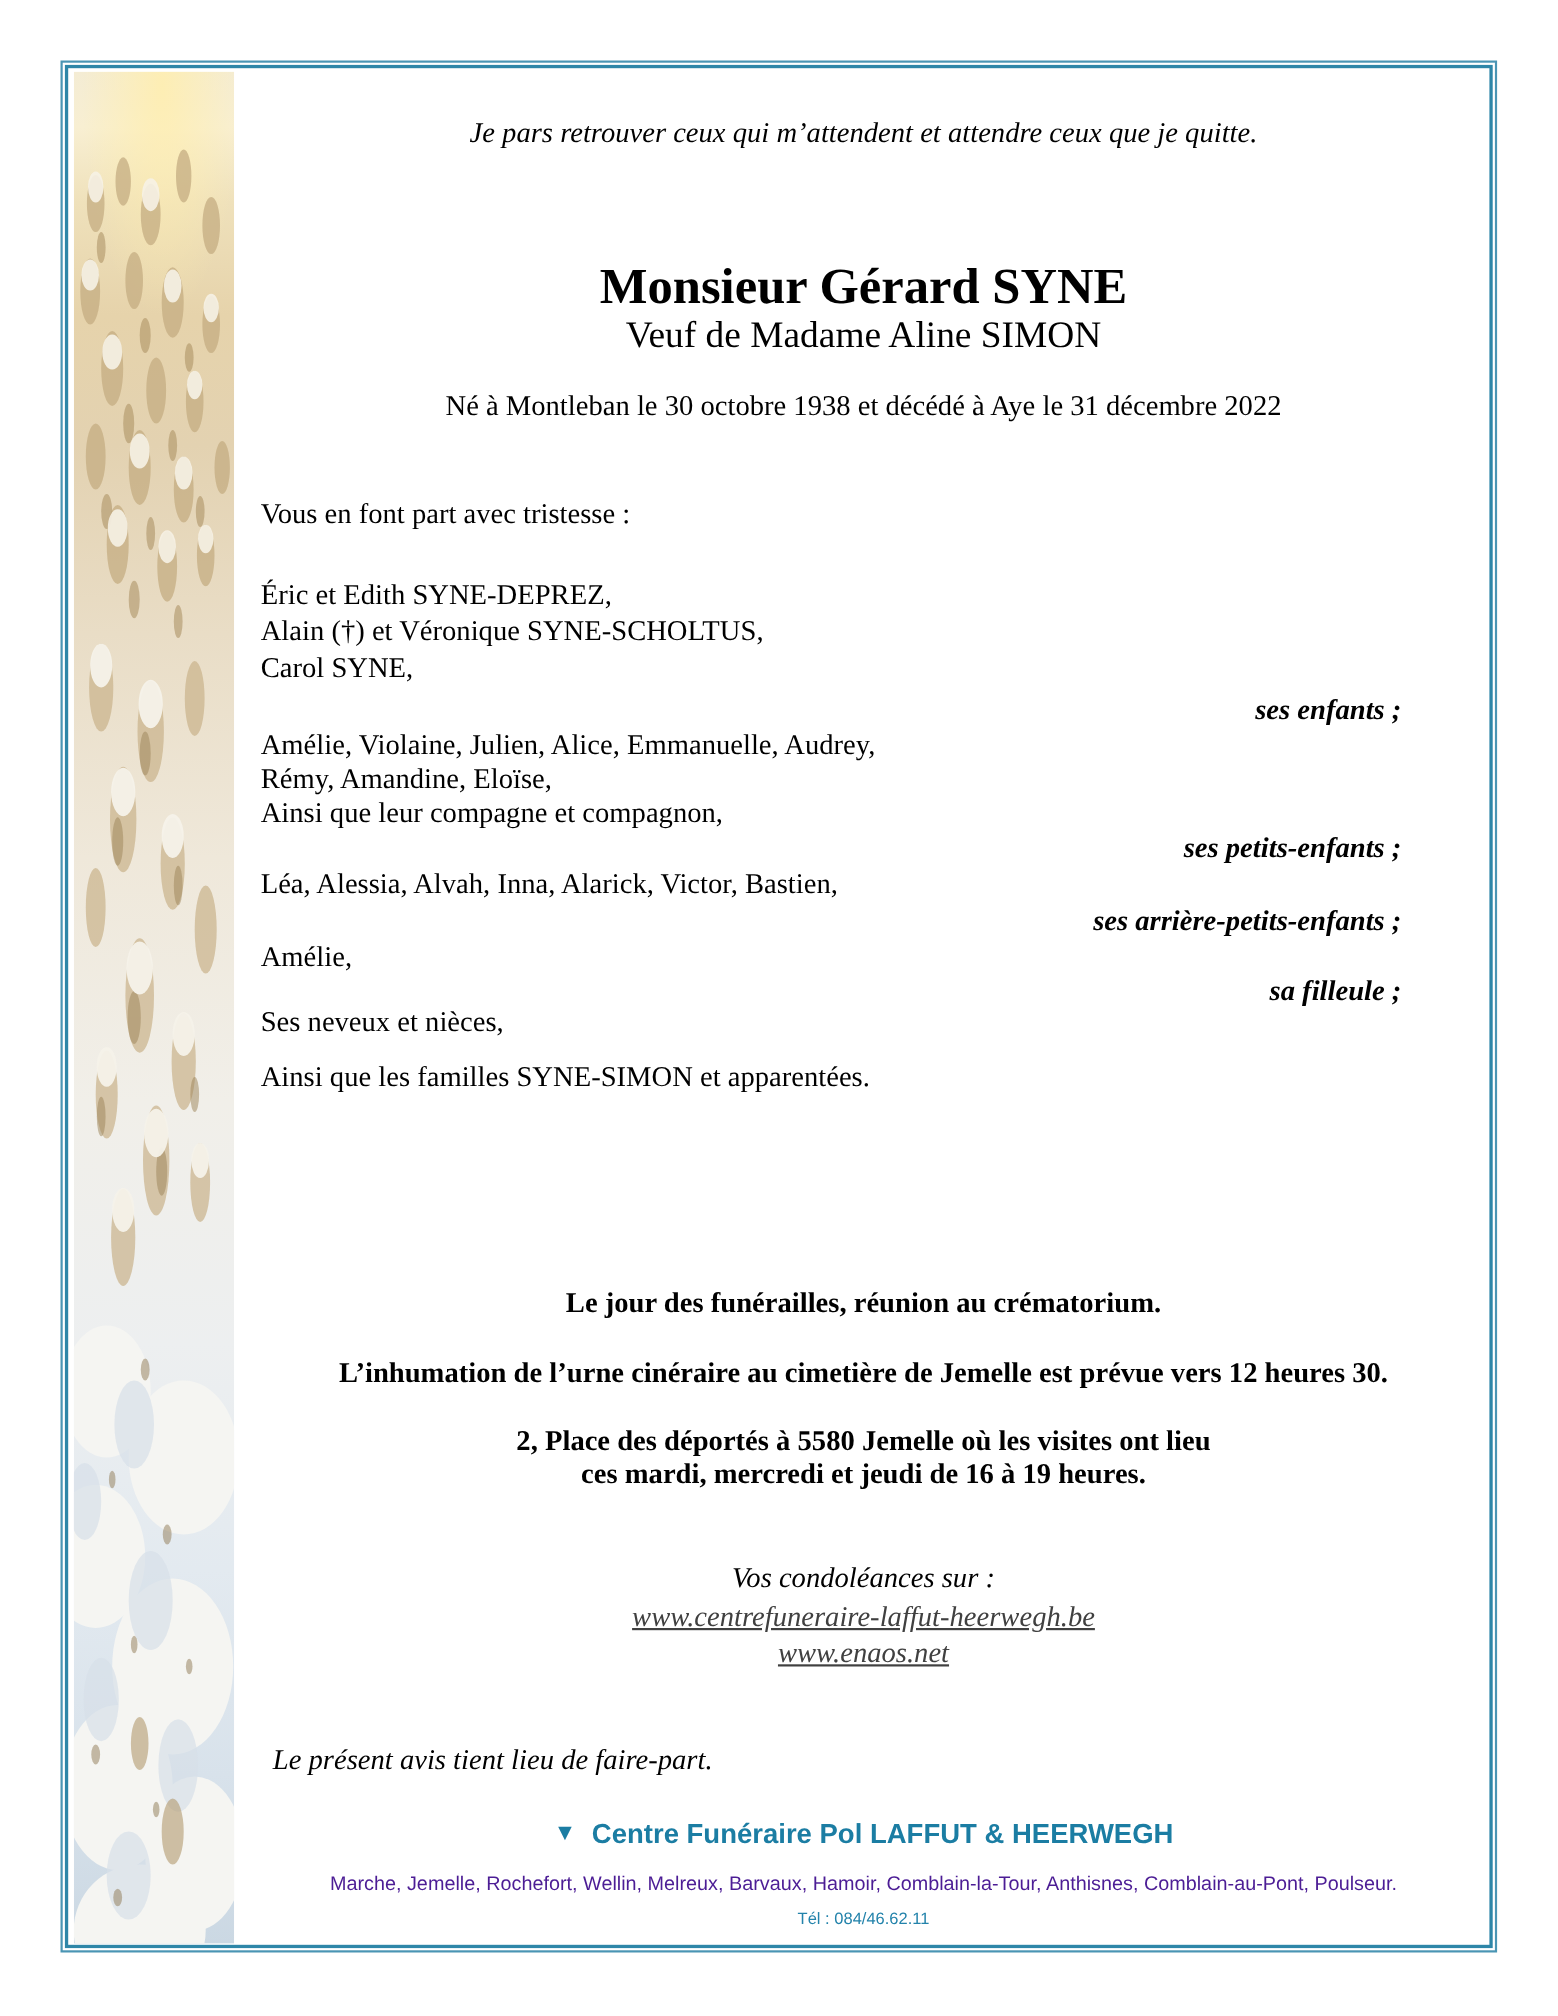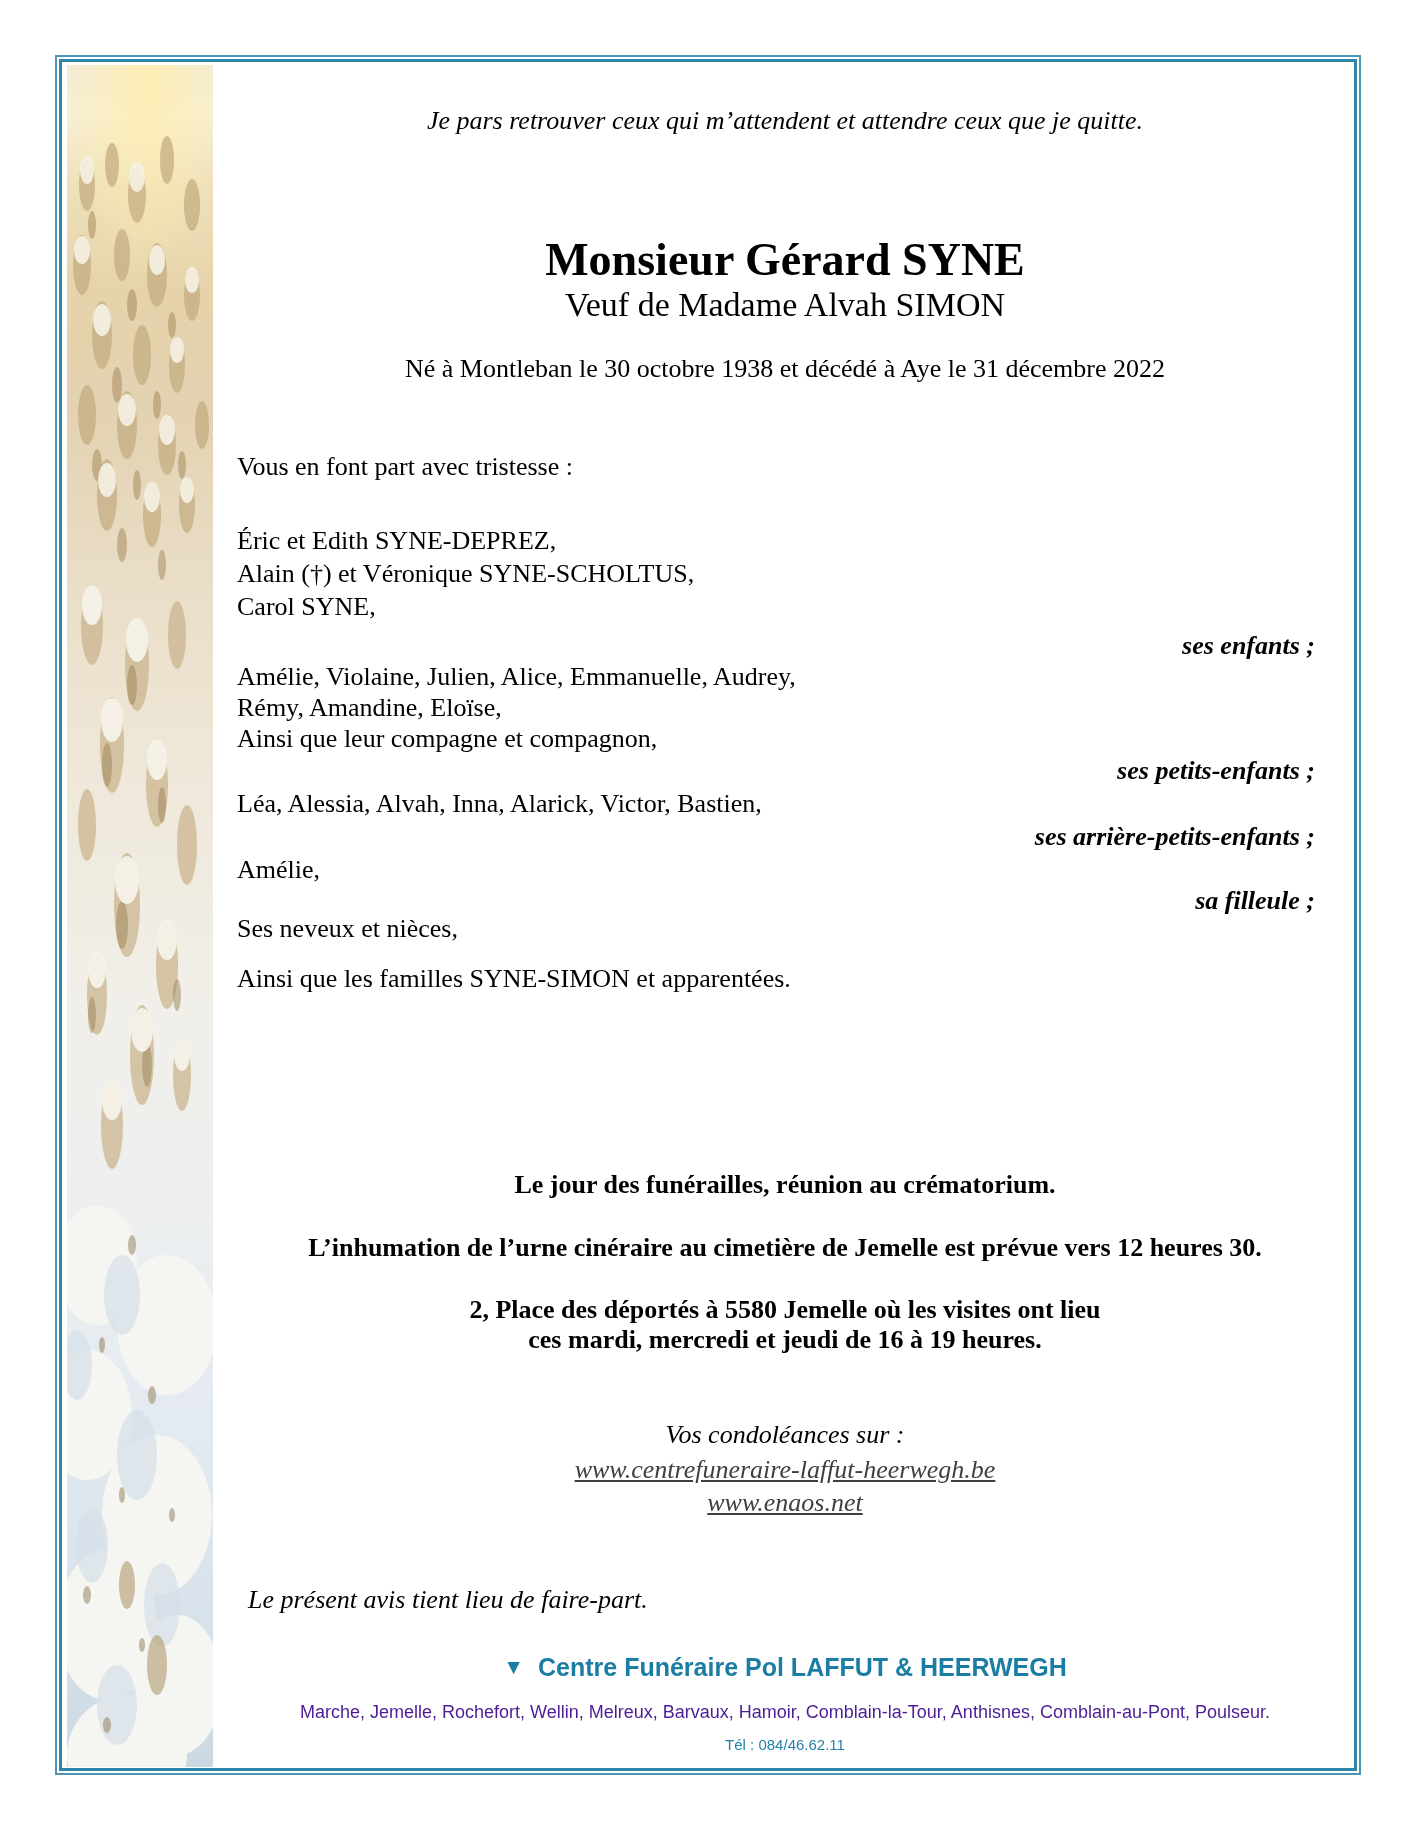--- a/index.html
+++ b/index.html
@@ -19,21 +19,21 @@
     position:absolute; left:67px; top:65px; width:146px; height:1702px;
     overflow:hidden;
   }
   .photo svg { display:block; }
   .main {
     position:absolute; left:212px; top:0; width:1146px; height:1486px;
   }
   .block { position:absolute; width:100%; box-sizing:border-box; }
   .c { text-align:center; }
   .l { text-align:left; padding-left:25px; }
-  .r { text-align:right; padding-right:43px; }
+  .r { text-align:right; padding-right:84px; }
   .serif   { font-size:26px; line-height:33px; }
   .serif-t { font-size:26px; line-height:31px; }
   .serif-c { font-size:26px; line-height:30px; }
   .quote   { font-size:26px; font-style:italic; }
   .title   { font-size:46px; font-weight:bold; line-height:50px; }
   .subtitle{ font-size:34px; line-height:38px; }
   .bold    { font-weight:bold; }
   .italic  { font-style:italic; }
   .rel-label { font-weight:bold; font-style:italic; font-size:26px; line-height:33px; }
   .link-line a {
@@ -210,21 +210,21 @@
       </g>
     </svg>
   </div>
 
   <div class="main">
 
     <div class="block c quote" style="top:106px">Je pars retrouver ceux qui m’attendent et attendre ceux que je quitte.</div>
 
     <div class="block c title" style="top:235px">Monsieur Gérard SYNE</div>
 
-    <div class="block c subtitle" style="top:286px">Veuf de Madame Alvah SIMON</div>
+    <div class="block c subtitle" style="top:286px">Veuf de Madame Aline SIMON</div>
 
     <div class="block c serif" style="top:352px">Né à Montleban le 30 octobre 1938 et décédé à Aye le 31 décembre 2022</div>
 
     <div class="block l serif" style="top:450px">Vous en font part avec tristesse :</div>
 
     <div class="block l serif" style="top:524px">
       <div>Éric et Edith SYNE-DEPREZ,</div>
       <div>Alain (†) et Véronique SYNE-SCHOLTUS,</div>
       <div>Carol SYNE,</div>
     </div>

